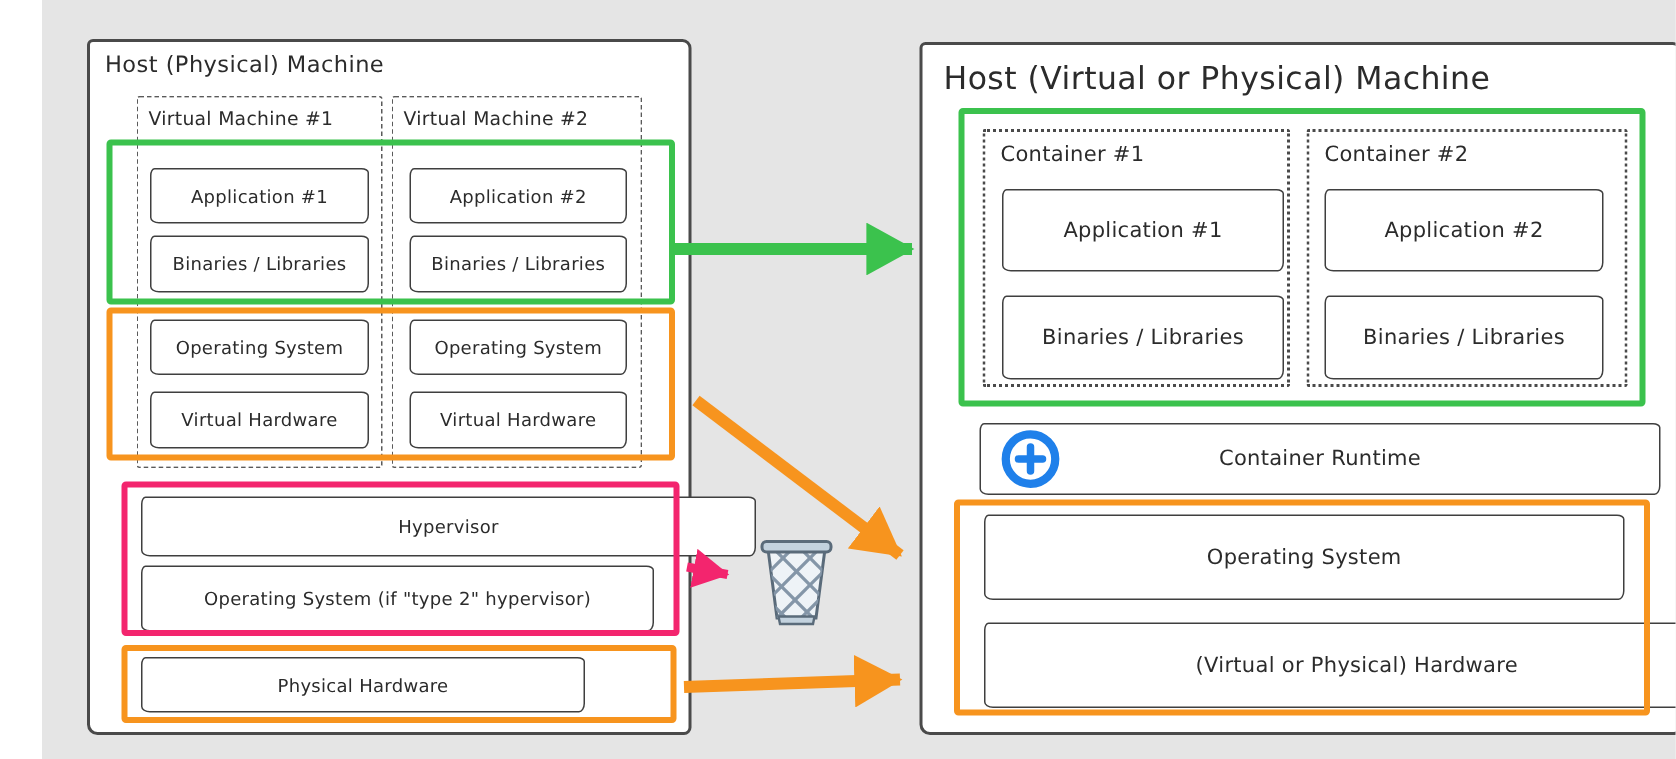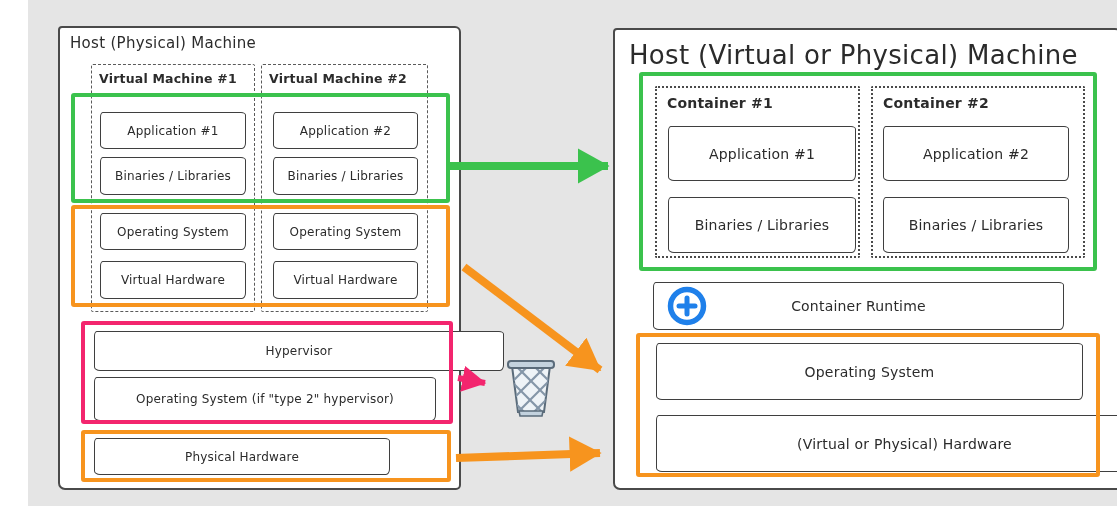--- a/index.html
+++ b/index.html
@@ -29,36 +29,35 @@
     border: 2px solid #4a4a4a;
     border-radius: 4px 6px 5px 7px;
     background: #fff;
   }
   .panel-title {
     font-size: 15px;
     font-weight: 500;
     letter-spacing: 0.3px;
     white-space: nowrap;
   }
-  .panel-title.big { font-size: 26px; text-align: center; }
+  .panel-title.big { font-size: 21px; text-align: center; }
   .dashed-box {
     border: 1.6px dashed #5a5a5a;
     border-radius: 2px;
     background: transparent;
   }
   .dotted-box {
     border: 2px dotted #4a4a4a;
     border-radius: 2px;
     background: transparent;
   }
   .group-label {
     font-size: 12.5px;
     letter-spacing: 0.2px;
     white-space: nowrap;
-    font-weight: bold;
   }
   .group-label.big { font-size: 14px; }
   .cell {
     border: 1.6px solid var(--stroke);
     border-radius: 3px 5px 4px 6px / 5px 3px 6px 4px;
     background: #fff;
     display: flex;
     align-items: center;
     justify-content: center;
     font-size: 12px;
@@ -126,21 +125,21 @@
   <div class="abs dotted-box" style="left:627px; top:86px; width:205px; height:172px;"></div>
   <div class="abs dotted-box" style="left:843px; top:86px; width:214px; height:172px;"></div>
   <div class="abs group-label big" style="left:639px; top:95px;">Container #1</div>
   <div class="abs group-label big" style="left:855px; top:95px;">Container #2</div>
 
   <div class="abs cell big" style="left:640px; top:126px; width:188px; height:55px;">Application #1</div>
   <div class="abs cell big" style="left:855px; top:126px; width:186px; height:55px;">Application #2</div>
   <div class="abs cell big" style="left:640px; top:197px; width:188px; height:56px;">Binaries / Libraries</div>
   <div class="abs cell big" style="left:855px; top:197px; width:186px; height:56px;">Binaries / Libraries</div>
 
-  <div class="abs cell big" style="left:625px; top:282px; width:411px; height:48px;">Container Runtime</div>
+  <div class="abs cell big" style="left:625px; top:282px; width:454px; height:48px;">Container Runtime</div>
   <svg class="abs" style="left:637px; top:284px; z-index:6;" width="44" height="44" viewBox="0 0 44 44">
     <circle cx="22" cy="22" r="16.5" fill="#ffffff" stroke="var(--blue)" stroke-width="5.5"></circle>
     <line x1="14" y1="22" x2="30" y2="22" stroke="var(--blue)" stroke-width="5" stroke-linecap="round"></line>
     <line x1="22" y1="14" x2="22" y2="30" stroke="var(--blue)" stroke-width="5" stroke-linecap="round"></line>
   </svg>
 
   <div class="abs overlay orange" style="left:608px; top:333px; width:464px; height:144px;"></div>
   <div class="abs cell big" style="left:628px; top:343px; width:427px; height:57px;">Operating System</div>
   <div class="abs cell big" style="left:628px; top:415px; width:497px; height:57px;">(Virtual or Physical) Hardware</div>
 

